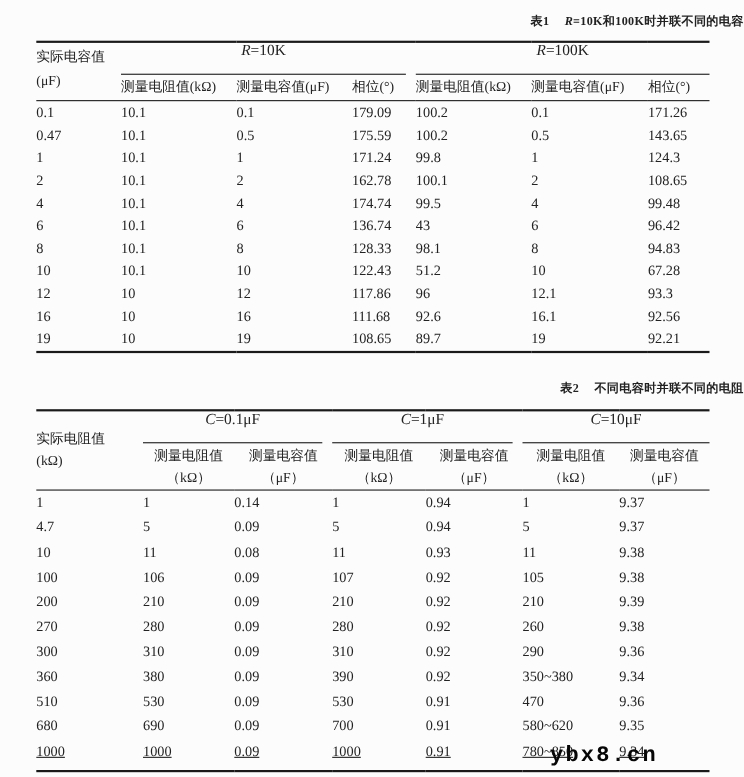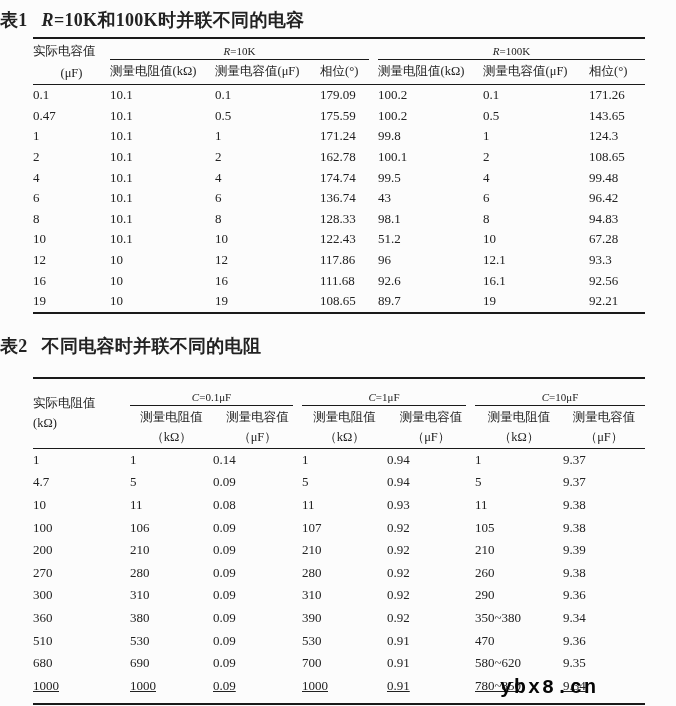--- a/index.html
+++ b/index.html
@@ -10,28 +10,28 @@
   html,body{margin:0;padding:0;}
   body{
     width:676px;height:706px;overflow:hidden;
     background:var(--paper);
     color:var(--ink);
     font-family:"Liberation Serif","DejaVu Serif",serif;
   }
   .page{position:relative;width:676px;height:706px;}
 
   .title{
-    text-align:left;
+    text-align:right;
     font-weight:700;
-    font-size:18px;
+    font-size:11px;
     line-height:17px;
     margin:12px 0 8px 0;
     letter-spacing:0.3px;
   }
-  .title2{margin:24px 0 22px 0;}
+  .title2{margin:24px 0 10px 0;}
   .tgap{display:inline-block;width:14px;}
   .var{font-style:italic;font-weight:inherit;}
 
   table.tbl{
     border-collapse:collapse;
     table-layout:fixed;
     width:612px;
     margin-left:33px;
     border-top:2.5px solid var(--rule);
     border-bottom:2.5px solid var(--rule);
@@ -44,34 +44,34 @@
     font-size:13px;
     white-space:nowrap;
   }
   thead th{font-size:12.5px;}
 
   
   th.grp{vertical-align:bottom;}
   .grp-inner{
     text-align:center;
     border-bottom:1px solid var(--rule);
-    padding-bottom:2px;
-    font-size:11px;
+    padding-bottom:12px;
+    font-size:14px;
   }
   th.gap .grp-inner{margin-right:9px;}
 
   
   .sub-row th, th.left-h{border-bottom:1px solid var(--rule);}
 
   
   .t1 th.grp{height:20px;}
   .t1 .sub-row th{height:23px;}
   .t1 th.left-h{vertical-align:top;}
   .t1 th.left-h div:first-child{line-height:21px;padding-top:2px;}
-  .t1 th.left-h div:last-child{line-height:22px;text-align:center;}
+  .t1 th.left-h div:last-child{line-height:22px;}
   .t1 tbody td{height:20.6px;}
 
   
   .t2 th.grp{height:27px;}
   .t2 .sub-row th{height:42px;vertical-align:middle;}
   .t2 .sub-row th div{line-height:20px;text-align:center;}
   .t2 th.left-h div{line-height:20px;}
   .t2 tbody td{height:22.6px;}
   .t2 tbody tr:last-child td{padding-bottom:6px;text-decoration:underline;}
 

